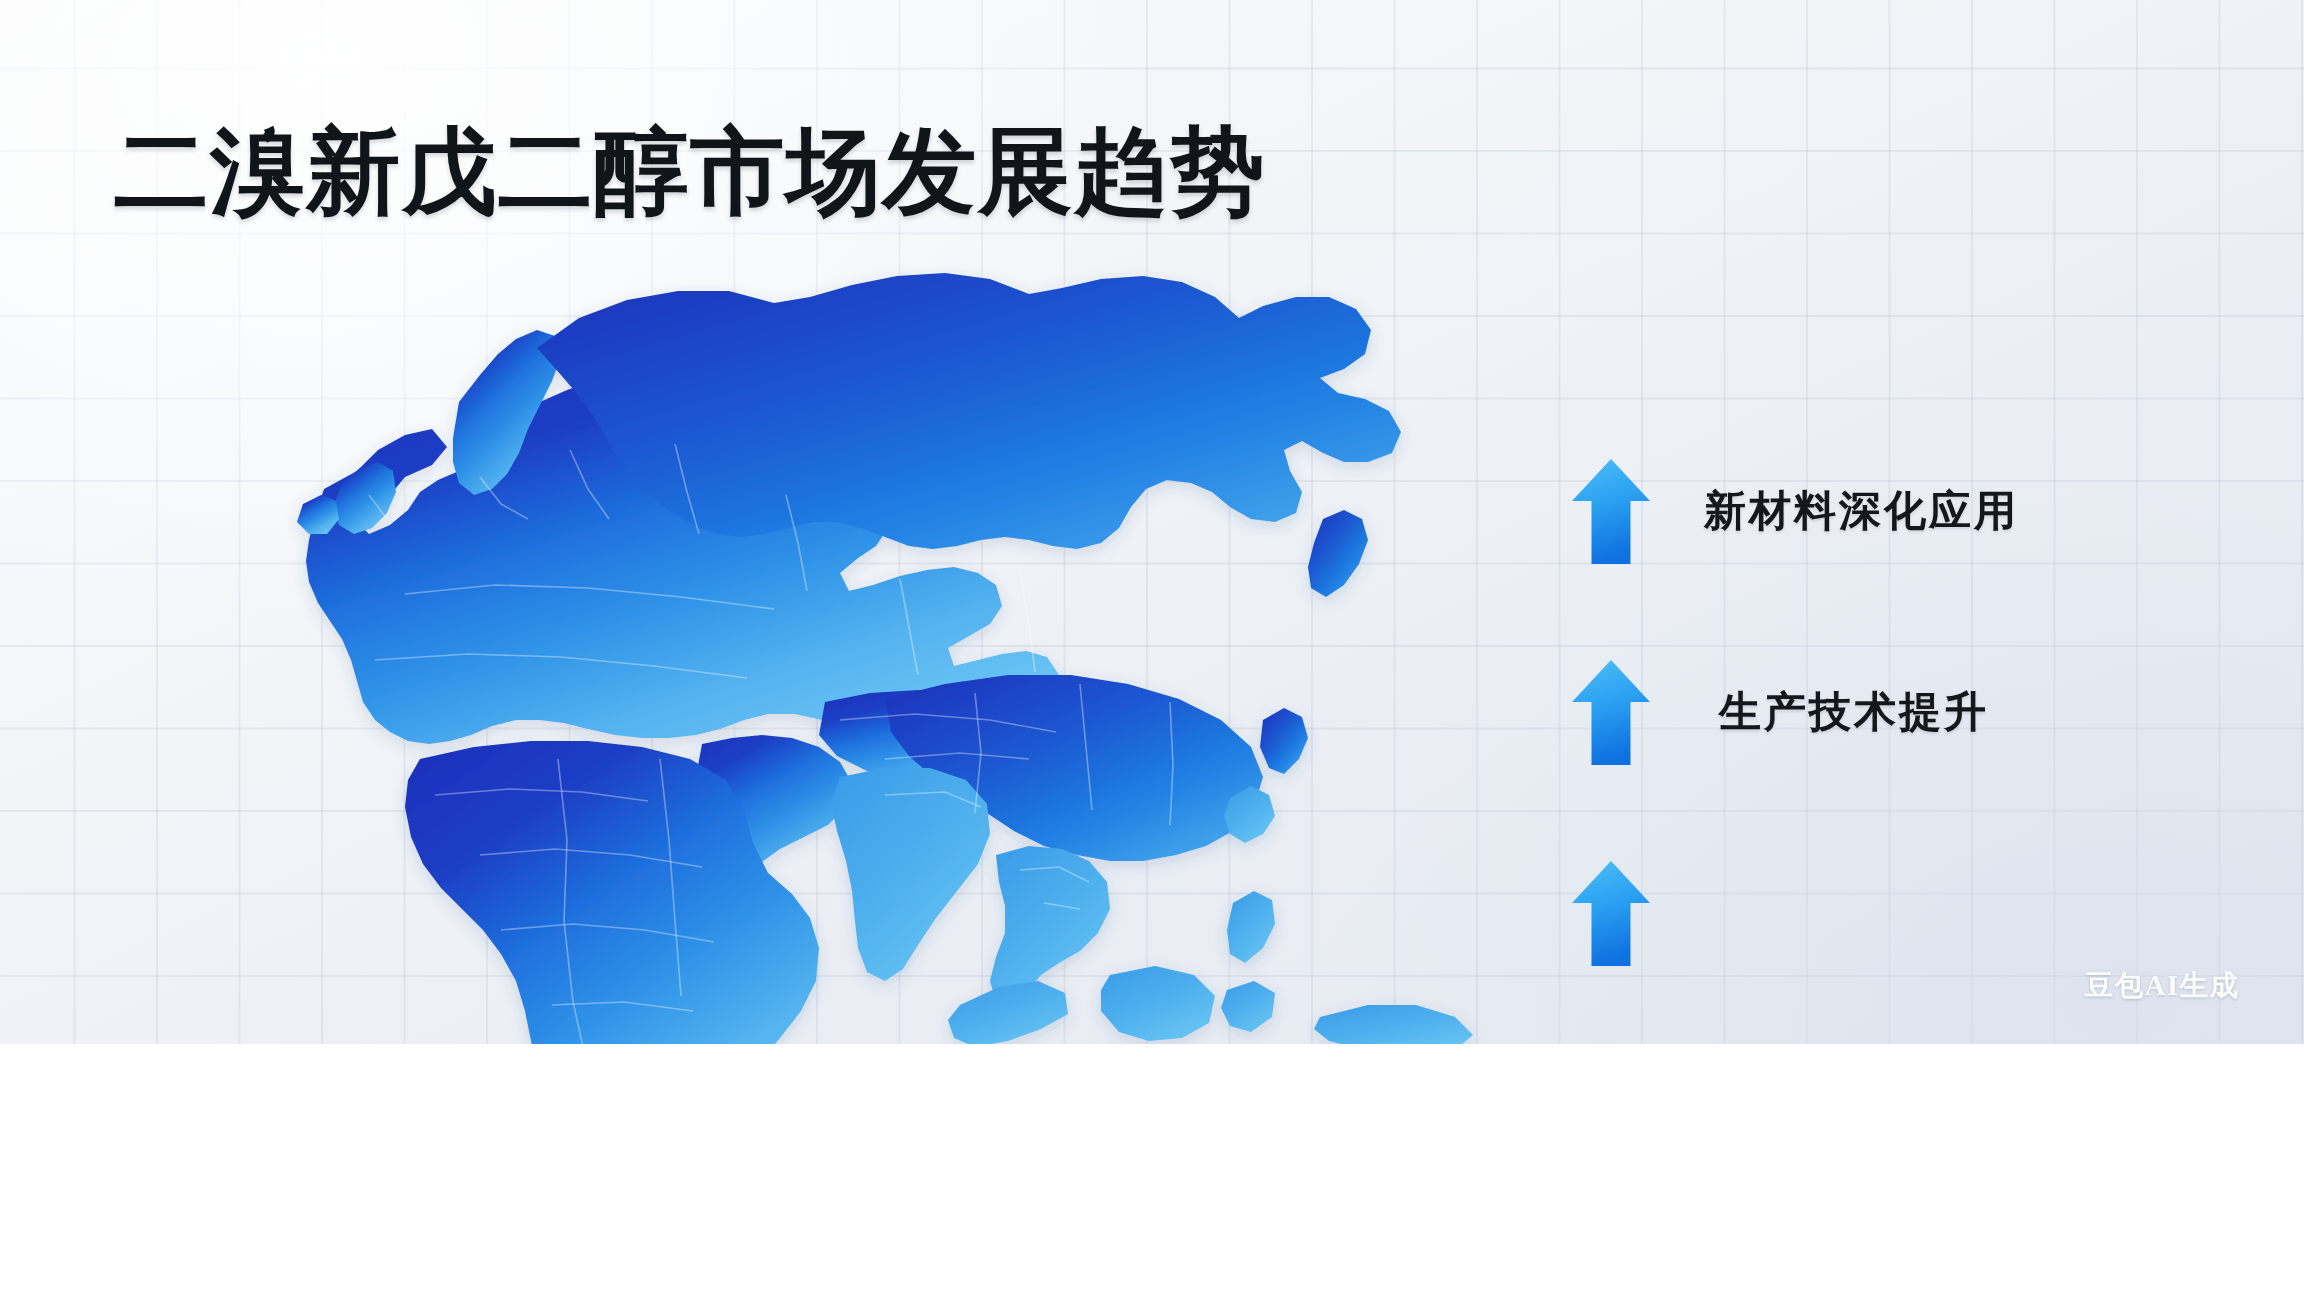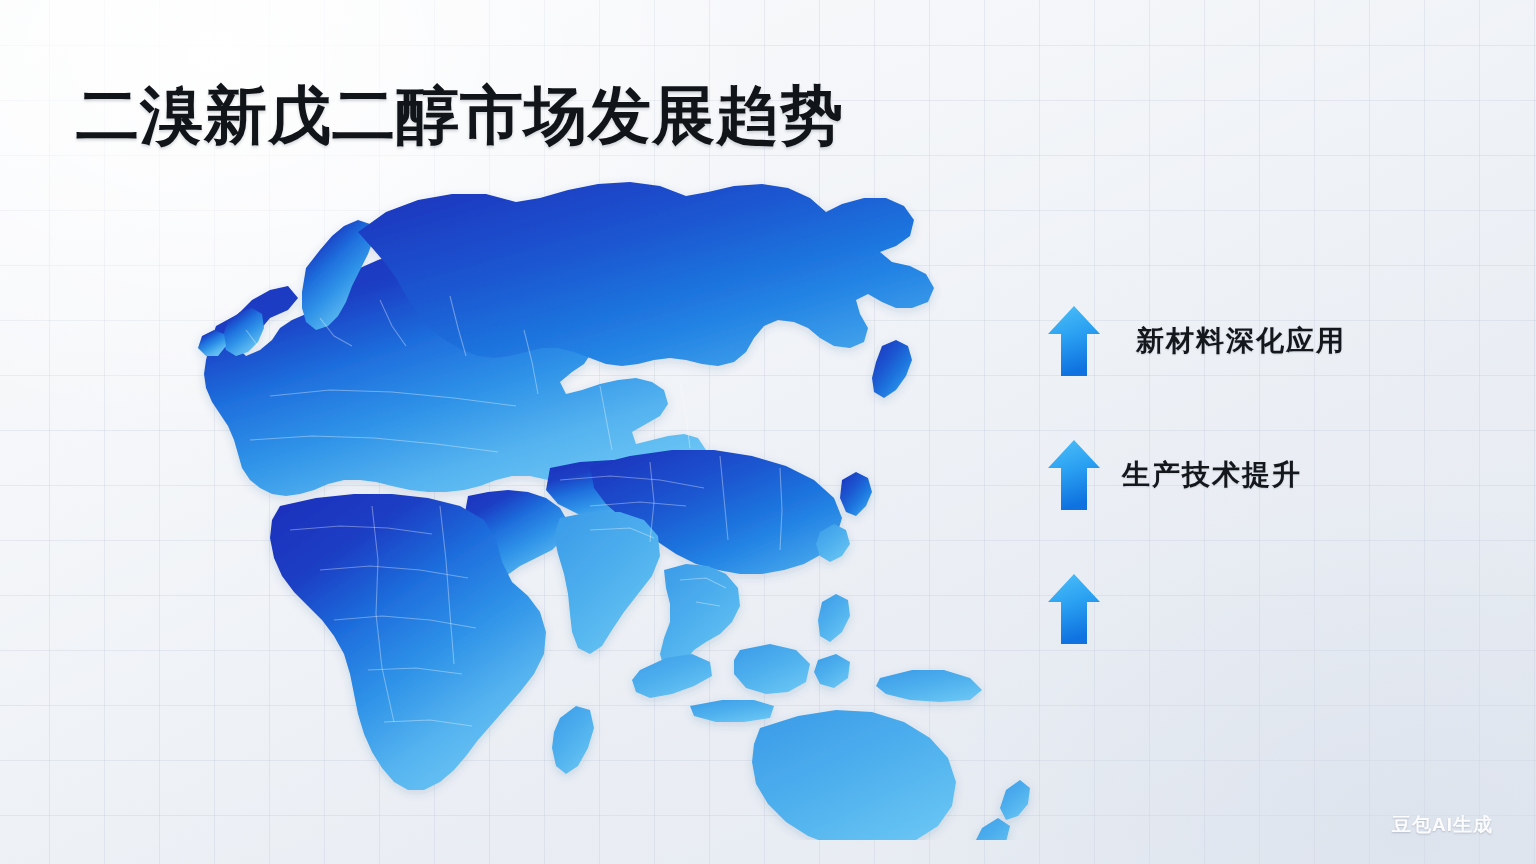--- a/index.html
+++ b/index.html
@@ -3,23 +3,23 @@
 <meta charset="utf-8">
 <style>
   html, body {
     margin: 0;
     padding: 0;
     background: #ffffff;
   }
   #stage {
     position: relative;
     width: 1536px;
-    height: 864px;
+    height: 696px;
     overflow: hidden;
-    font-family: Liberation Sans, sans-serif;
+    font-family: Liberation Serif, serif;
     background:
       linear-gradient(155deg, #fafbfc 0%, #f4f6f9 32%, #eaeef4 66%, #e5eaf1 100%);
   }
   
   #grid {
     position: absolute;
     inset: 0;
     background-image:
       linear-gradient(to right, rgba(150,163,186,0.16) 1px, transparent 1px),
       linear-gradient(to bottom, rgba(150,163,186,0.16) 1px, transparent 1px);
@@ -89,21 +89,21 @@
   .trend-label {
     margin-left: 34px;
     font-size: 28px;
     font-weight: 800;
     color: #14181d;
     letter-spacing: 2px;
     white-space: nowrap;
     text-shadow: 0 1px 2px rgba(40,50,70,0.14);
   }
   .trend-row.indent-1 .trend-label { margin-left: 34px; }
-  .trend-row.indent-2 .trend-label { margin-left: 20px; }
+  .trend-row.indent-2 .trend-label { margin-left: 44px; }
   .trend-row.indent-3 .trend-label { margin-left: 36px; }
 
   #watermark {
     position: absolute;
     right: 43px;
     bottom: 26px;
     font-size: 19px;
     font-weight: 700;
     color: #ffffff;
     letter-spacing: 1px;

